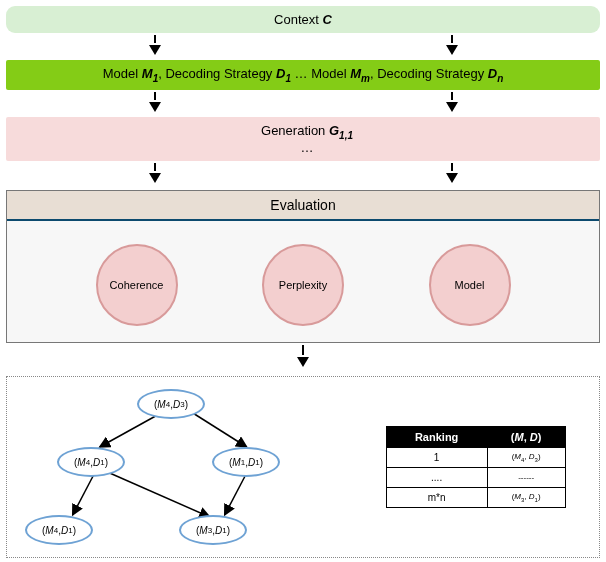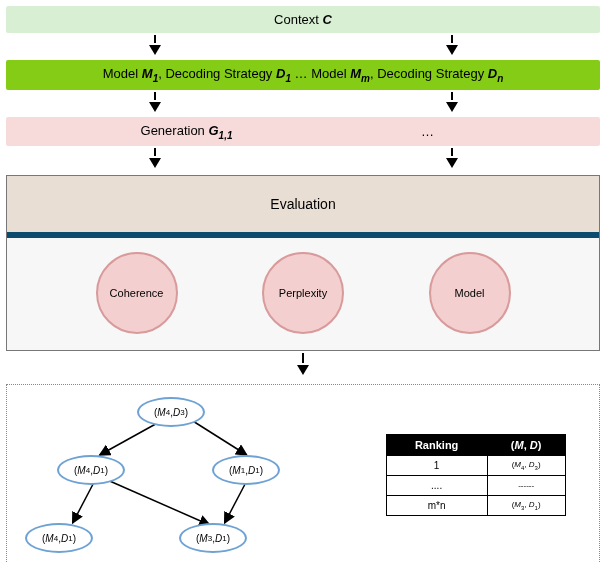--- a/index.html
+++ b/index.html
@@ -18,21 +18,21 @@
     position: relative;
     box-sizing: border-box;
     padding: 6px;
   }
   .band {
     box-sizing: border-box;
     padding: 6px 4px;
     text-align: center;
     border-radius: 2px;
   }
-  .band-green { background: #d8efd3; }
+  .band-green { background: #d8efd3; border-radius: 9px; }
   .band-blue  { background: #84cc16; }
   .band-pink  { background: #f7dbdb; }
 
   .row-flex {
     display: flex;
     justify-content: space-between;
     align-items: center;
   }
   .col { flex: 1; text-align: center; }
 
@@ -71,29 +71,30 @@
   .eval-box {
     border: 1px solid #777;
     background: #f7f7f7;
     box-sizing: border-box;
     margin-top: 4px;
     padding-bottom: 10px;
   }
   .eval-header {
     background: #e8ded4;
     text-align: center;
-    padding: 20px 0;
-    border-bottom: 6px solid #0c4a6e;
+    padding: 6px 0;
+    border-bottom: 2px solid #0c4a6e;
     font-size: 14px;
   }
   .eval-body {
     display: flex;
     justify-content: space-evenly;
     align-items: flex-start;
     padding: 14px 4px 6px 4px;
+    margin-top: 9px;
   }
   .metric{
     width: 78px;
     height: 78px;
     border-radius: 50%;
     background: #f3cfcf;
     border: 2px solid #d89a9a;
     display: flex;
     align-items: center;
     justify-content: center;
@@ -180,21 +181,21 @@
     <span class="formula">
       <span>Model </span><span class="bold ital">M</span><sub class="bold ital">1</sub><span>, Decoding Strategy </span><span class="bold ital">D</span><sub class="bold ital">1</sub><span> … </span><span>Model </span><span class="bold ital">M</span><sub class="bold ital">m</sub><span>, Decoding Strategy </span><span class="bold ital">D</span><sub class="bold ital">n</sub>
     </span>
   </div>
 
   <div class="arrow-row">
     <span><span class="arrow-stem"></span><span class="arrow-down"></span></span>
     <span><span class="arrow-stem"></span><span class="arrow-down"></span></span>
   </div>
 
-  <div class="band band-pink row-flex" style="padding-left:60px;padding-right:52px;">
+  <div class="band band-pink row-flex" style="padding-left:60px;padding-right:52px;flex-direction:column;">
     <span class="col formula">
       <span>Generation </span><span class="bold ital">G</span><sub class="bold ital">1,1</sub>
     </span>
     <span class="col">…</span>
   </div>
 
   <div class="arrow-row">
     <span><span class="arrow-stem"></span><span class="arrow-down"></span></span>
     <span><span class="arrow-stem"></span><span class="arrow-down"></span></span>
   </div>

